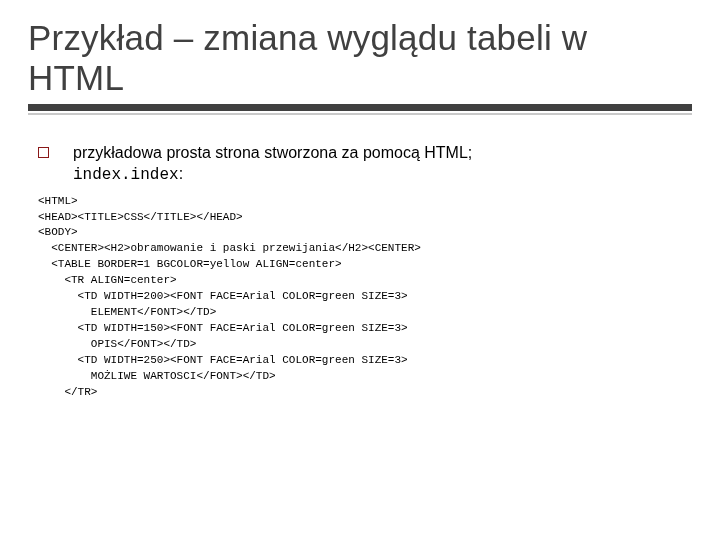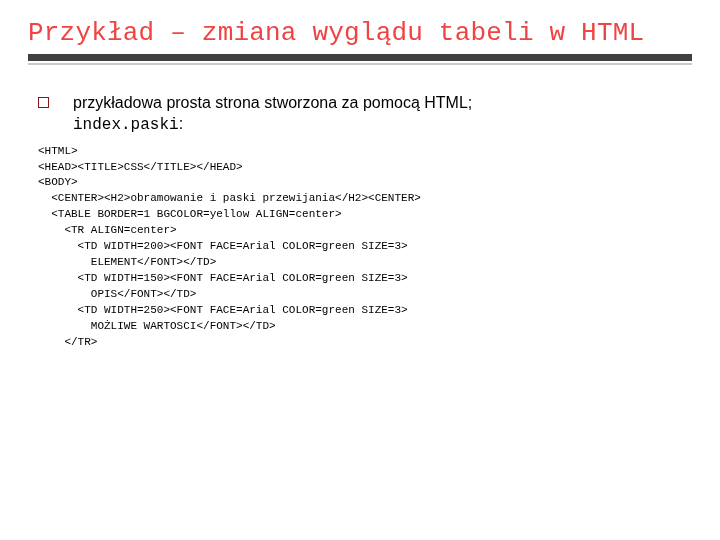--- a/index.html
+++ b/index.html
@@ -12,26 +12,25 @@
     overflow: hidden;
   }
   .slide {
     box-sizing: border-box;
     width: 720px;
     height: 540px;
     padding: 18px 28px 20px 28px;
     position: relative;
   }
   .title {
-    font-size: 26px;
+    font-size: 35px;
     font-weight: 400;
-    color: #ef4444;
+    color: #404040;
     margin: 0 0 6px 0;
     letter-spacing: 0.2px;
-    font-family: Liberation Mono, monospace;
   }
   .rule-stack {
     margin-top: 6px;
   }
   .bar-dark {
     height: 7px;
     background: #404040;
   }
   .bar-light {
     height: 2px;
@@ -79,21 +78,21 @@
 
   <div class="rule-stack">
     <div class="bar-dark"></div>
     <div class="bar-light"></div>
   </div>
 
   <div class="bullet-row">
     <div class="bullet-box"></div>
     <div class="bullet-text">
       <span>przykładowa prosta strona stworzona za pomocą HTML; </span><br>
-      <span class="mono">index.paski</span><span>:</span>
+      <span class="mono">index.index</span><span>:</span>
     </div>
   </div>
 
   <div class="code-block"><span>&lt;HTML&gt;</span>
 <span>&lt;HEAD&gt;&lt;TITLE&gt;CSS&lt;/TITLE&gt;&lt;/HEAD&gt;</span>
 <span>&lt;BODY&gt;</span>
 <span>  &lt;CENTER&gt;&lt;H2&gt;obramowanie i paski przewijania&lt;/H2&gt;&lt;CENTER&gt;</span>
 <span>  &lt;TABLE BORDER=1 BGCOLOR=yellow ALIGN=center&gt;</span>
 <span>    &lt;TR ALIGN=center&gt;</span>
 <span>      &lt;TD WIDTH=200&gt;&lt;FONT FACE=Arial COLOR=green SIZE=3&gt;</span>

